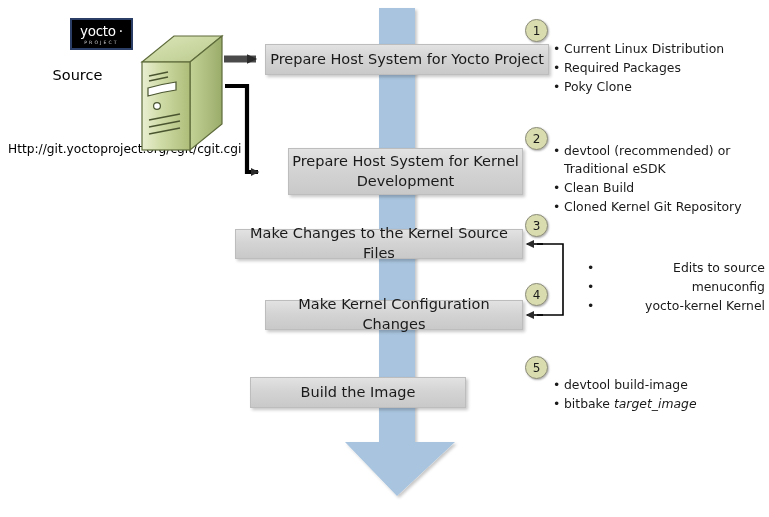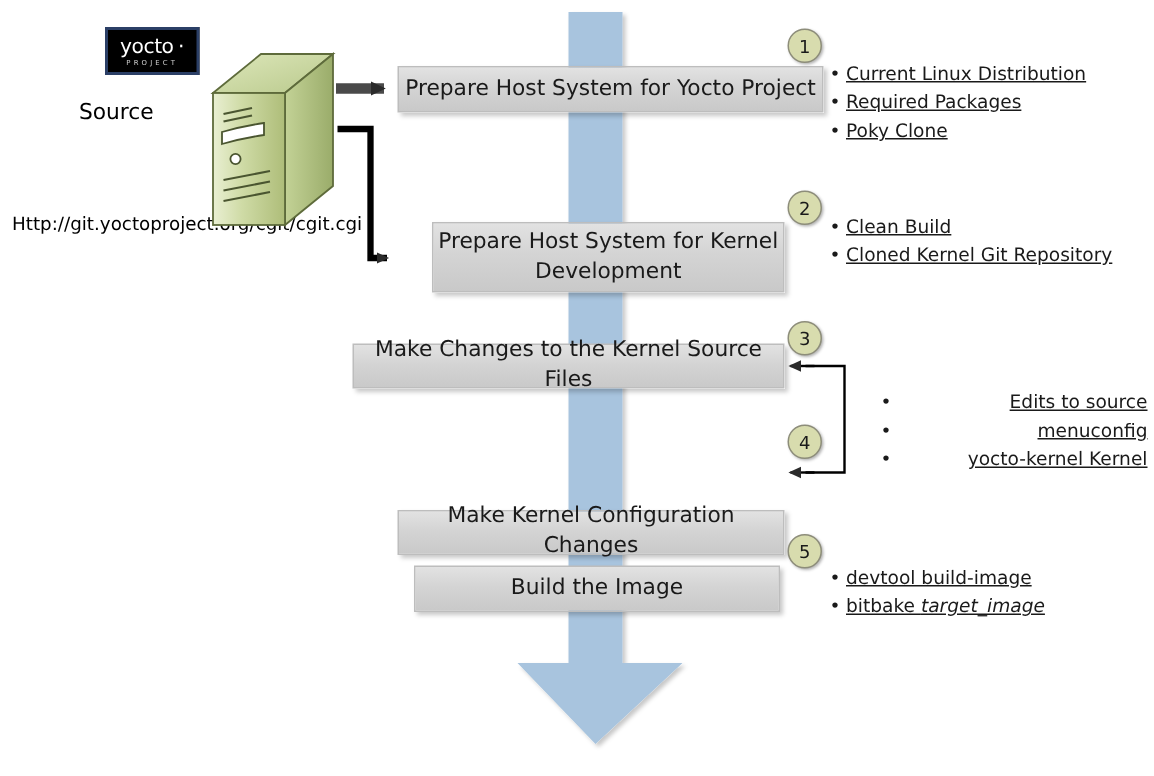--- a/index.html
+++ b/index.html
@@ -112,21 +112,20 @@
   .bullets {
     position: absolute;
     font-size: 12.4px;
     color: #1a1a1a;
     line-height: 1.45;
   }
   .bullets ul {
     margin: 0;
     padding-left: 13px;
     list-style: none;
-    text-decoration: underline;
   }
   .bullets li {
     position: relative;
     padding-left: 0;
     margin: 0 0 1px 0;
     white-space: pre-line;
   }
   .bullets li:before {
     content: "\2022";
     position: absolute;
@@ -227,25 +226,25 @@
   </div>
 
   <div class="proc-box" style="left:288px; top:148px; width:235px; height:47px;">
     <span>Prepare Host System for Kernel Development</span>
   </div>
 
   <div class="proc-box" style="left:235px; top:229px; width:288px; height:30px;">
     <span>Make Changes to the Kernel Source Files</span>
   </div>
 
-  <div class="proc-box" style="left:265px; top:300px; width:258px; height:30px;margin-top:40px;">
+  <div class="proc-box" style="left:265px; top:300px; width:258px; height:30px;">
     <span>Make Kernel Configuration Changes</span>
   </div>
 
-  <div class="proc-box" style="left:276px; top:377px; width:244px; height:31px;align-items:center;">
+  <div class="proc-box" style="left:250px; top:377px; width:216px; height:31px;align-items:center;">
     <span>Build the Image</span>
   </div>
 
   <div class="step-circle" style="left:525px; top:19px;">
     <span>1</span>
   </div>
   <div class="step-circle" style="left:525px; top:127px;">
     <span>2</span>
   </div>
   <div class="step-circle" style="left:525px; top:214px;">
@@ -261,20 +260,22 @@
   <div class="bullets" style="left:551px; top:40px; width:212px;">
     <ul>
       <li>Current Linux Distribution</li>
       <li>Required Packages</li>
       <li>Poky Clone</li>
     </ul>
   </div>
 
   <div class="bullets" style="left:551px; top:142px; width:212px;">
     <ul>
+      <li>devtool (recommended) or
+Traditional eSDK</li>
       <li>Clean Build</li>
       <li>Cloned Kernel Git Repository</li>
     </ul>
   </div>
 
   <div class="bullets" style="left:585px; top:259px; width:180px;text-align:right;">
     <ul>
       <li>Edits to source</li>
       <li>menuconfig</li>
       <li>yocto-kernel Kernel</li>

